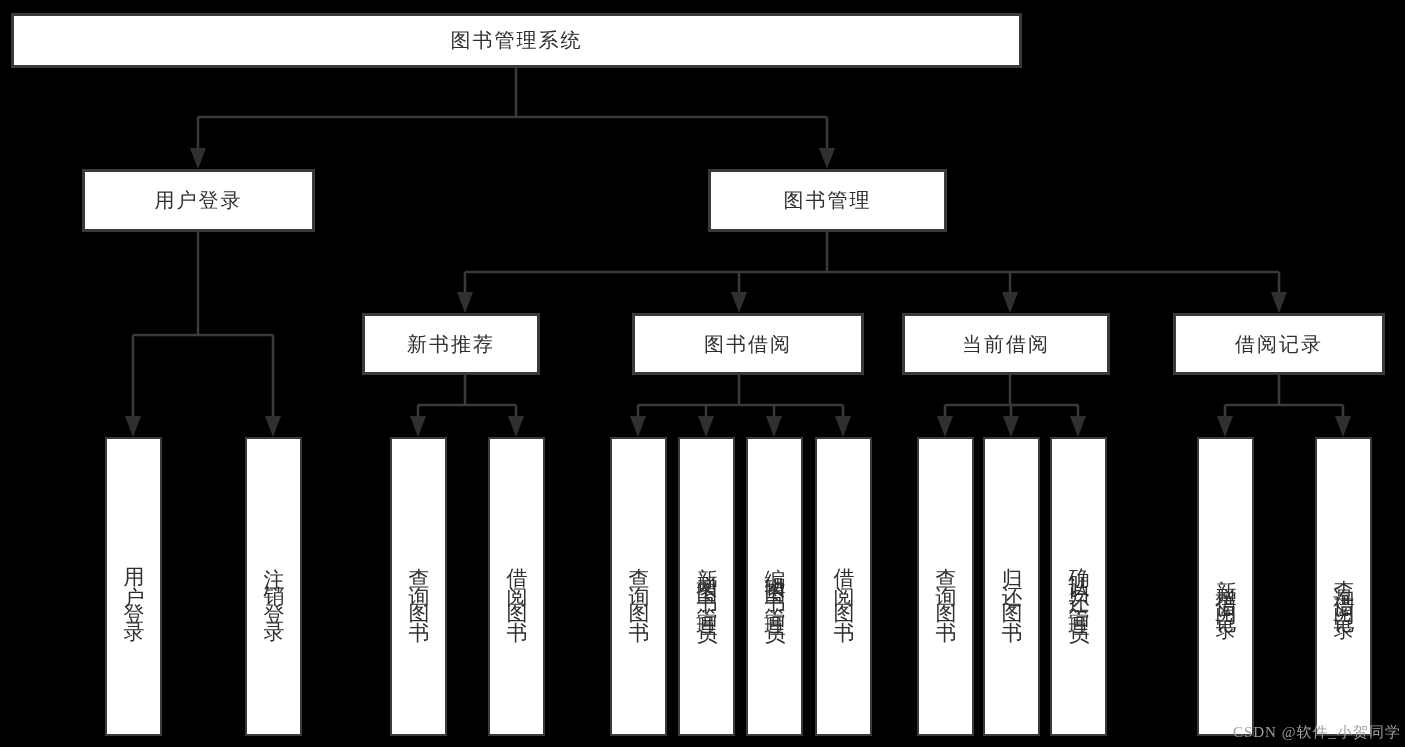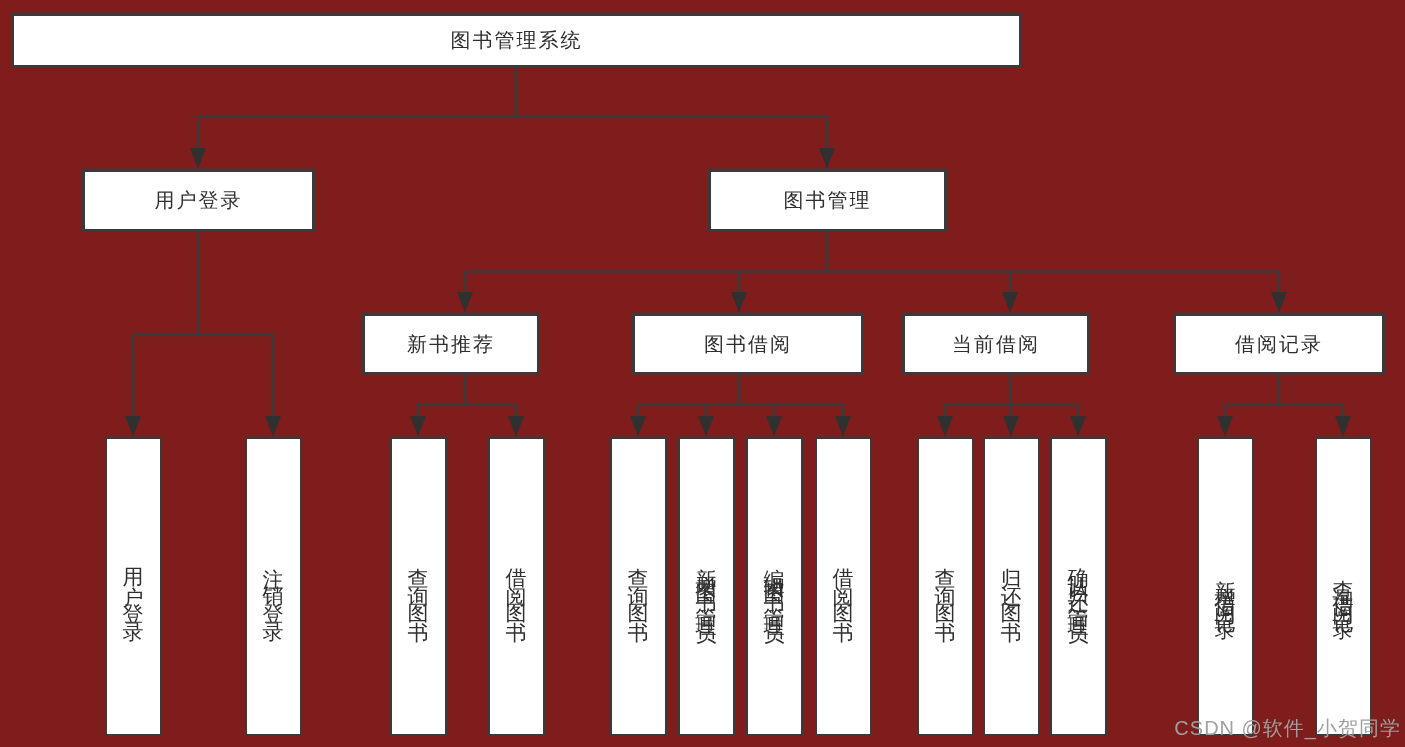--- a/index.html
+++ b/index.html
@@ -1,54 +1,54 @@
 <!DOCTYPE html>
 <html><head>
 <meta charset="utf-8">
 <style>
   html,body { margin:0; padding:0; background:#ffffff; }
   #canvas {
     position:relative;
     width:1405px; height:747px;
-    background:#7f1d1d;
-    font-family:Liberation Sans, sans-serif;
+    background:#000000;
+    font-family:Liberation Serif, serif;
     overflow:hidden;
     text-align:center;
   }
   #wires { position:absolute; left:0; top:0; width:1405px; height:747px; }
   .node {
     position:absolute;
     box-sizing:border-box;
     border:3px solid #3a3a3a;
     background:#ffffff;
     display:flex; align-items:center; justify-content:center;
     color:#2f2f2f;
   }
   .hnode .lbl { font-size:20px; letter-spacing:2px; white-space:nowrap; }
   .root  { left:11px;  top:13px;  width:1011px; height:55px; }
   .l2a   { left:82px;  top:169px; width:233px;  height:63px; }
   .l2b   { left:708px; top:169px; width:239px;  height:63px; }
   .l3    { top:313px;  height:62px; }
   .l3a   { left:362px; width:178px; }
   .l3b   { left:632px; width:232px; }
-  .l3c   { left:902px; width:188px; }
+  .l3c   { left:902px; width:208px; }
   .l3d   { left:1173px;width:212px; }
   .leaf  { top:437px;  height:299px; width:57px; border-width:2.5px; }
   .leaf .lbl {
     writing-mode:vertical-rl;
     font-size:21px;
     letter-spacing:8px;
     line-height:1;
     white-space:nowrap;
   }
   .leaf .lbl.wide { letter-spacing:18px; }
   #watermark {
     position:absolute;
     right:4px; bottom:5px;
-    font-size:20px;
+    font-size:15px;
     color:#9f9f9f;
     letter-spacing:1px;
     white-space:nowrap;
   }
 </style>
 </head>
 <body>
 
 <div id="canvas">
 

